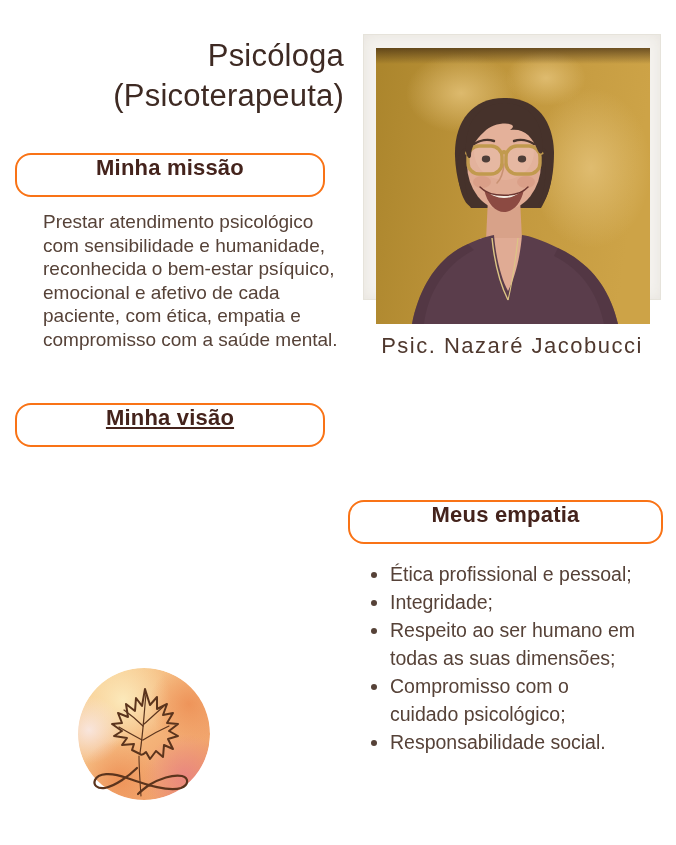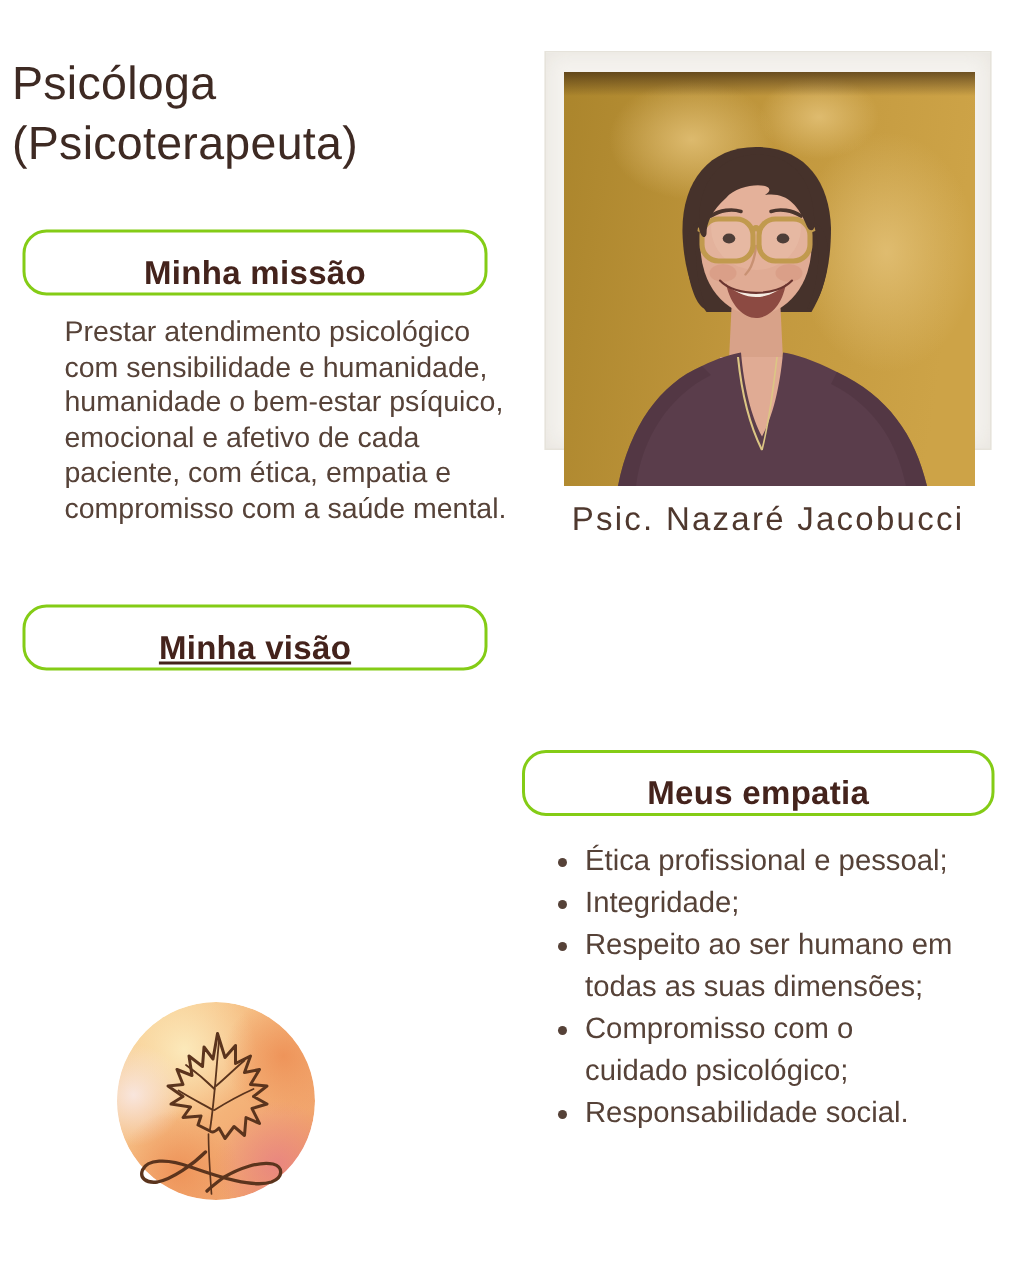--- a/index.html
+++ b/index.html
@@ -6,30 +6,30 @@
   #page{
     position:relative;
     width:676px;height:845px;
     background:#ffffff;
     font-family:"Liberation Sans", sans-serif;
     overflow:hidden;
   }
   
   .title{
     position:absolute;left:8px;top:36px;width:336px;
-    text-align:left;
+    text-align:right;
     font-size:31px;line-height:40px;
     color:#3e2a23;font-weight:500;letter-spacing:.2px;
   }
   
   .pill{
     position:absolute;height:40px;
     background:#ffffff;
-    border:2px solid #84cc16;border-radius:16px;
-    display:flex;align-items:flex-end;justify-content:center;
+    border:2px solid #f97316;border-radius:16px;
+    display:flex;align-items:flex-start;justify-content:center;
     font-size:22px;font-weight:bold;color:#44231c;letter-spacing:.2px;
   }
   .pill.mission{left:15px;top:153px;width:306px;}
   .pill.vision {left:15px;top:403px;width:306px;text-decoration:underline;}
   .pill.values {left:348px;top:500px;width:311px;}
   
   .para{
     position:absolute;left:19px;width:335px;
     font-size:19px;line-height:23.5px;color:#564238;
   }
@@ -149,21 +149,21 @@
     </div>
     <div class="photo-caption">Psic. Nazaré Jacobucci</div>
   </div>
 
   <div class="pill mission">
     <span>Minha missão</span>
   </div>
   <div class="para mission">
     <div>Prestar atendimento psicológico</div>
     <div>com sensibilidade e humanidade,</div>
-    <div>humanidade o bem-estar psíquico,</div>
+    <div>reconhecida o bem-estar psíquico,</div>
     <div>emocional e afetivo de cada</div>
     <div>paciente, com ética, empatia e</div>
     <div>compromisso com a saúde mental.</div>
   </div>
 
   <div class="pill vision">
     <span>Minha visão</span>
   </div>
 
   <div class="pill values">

